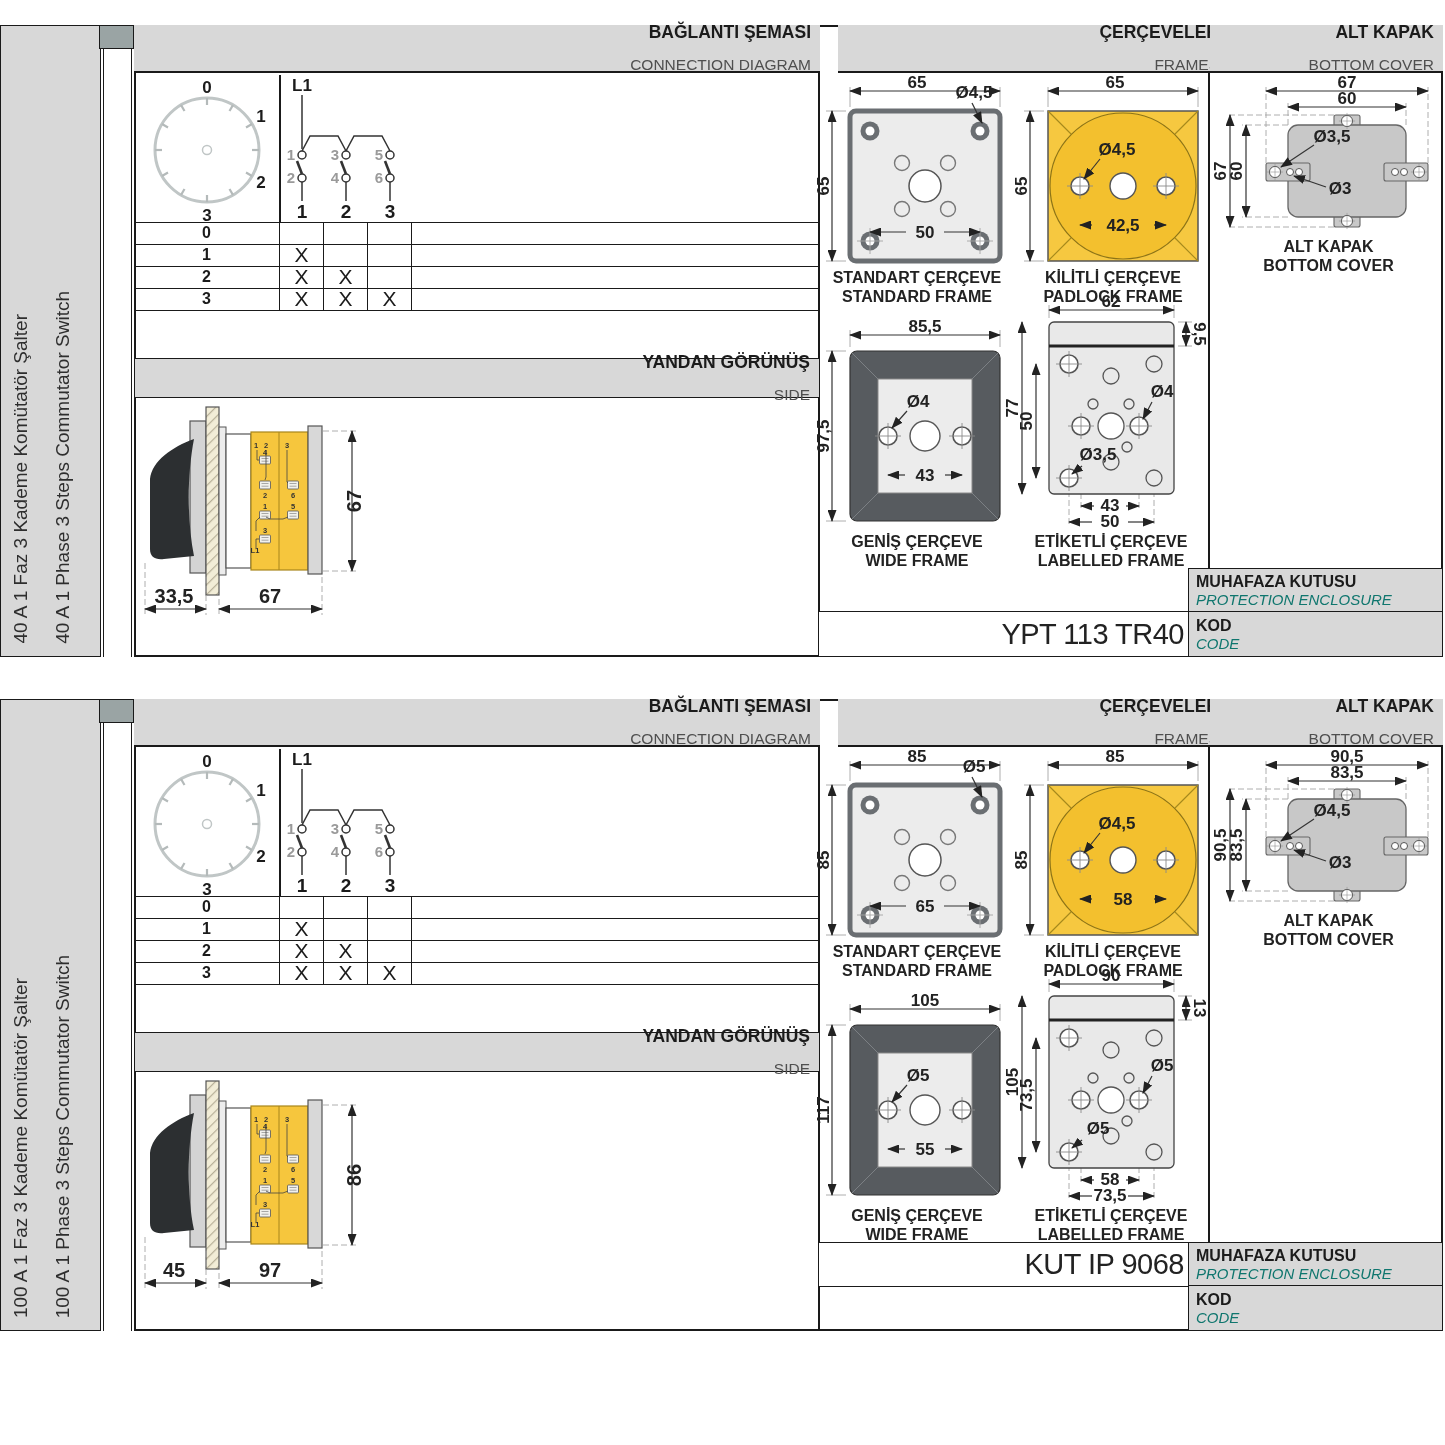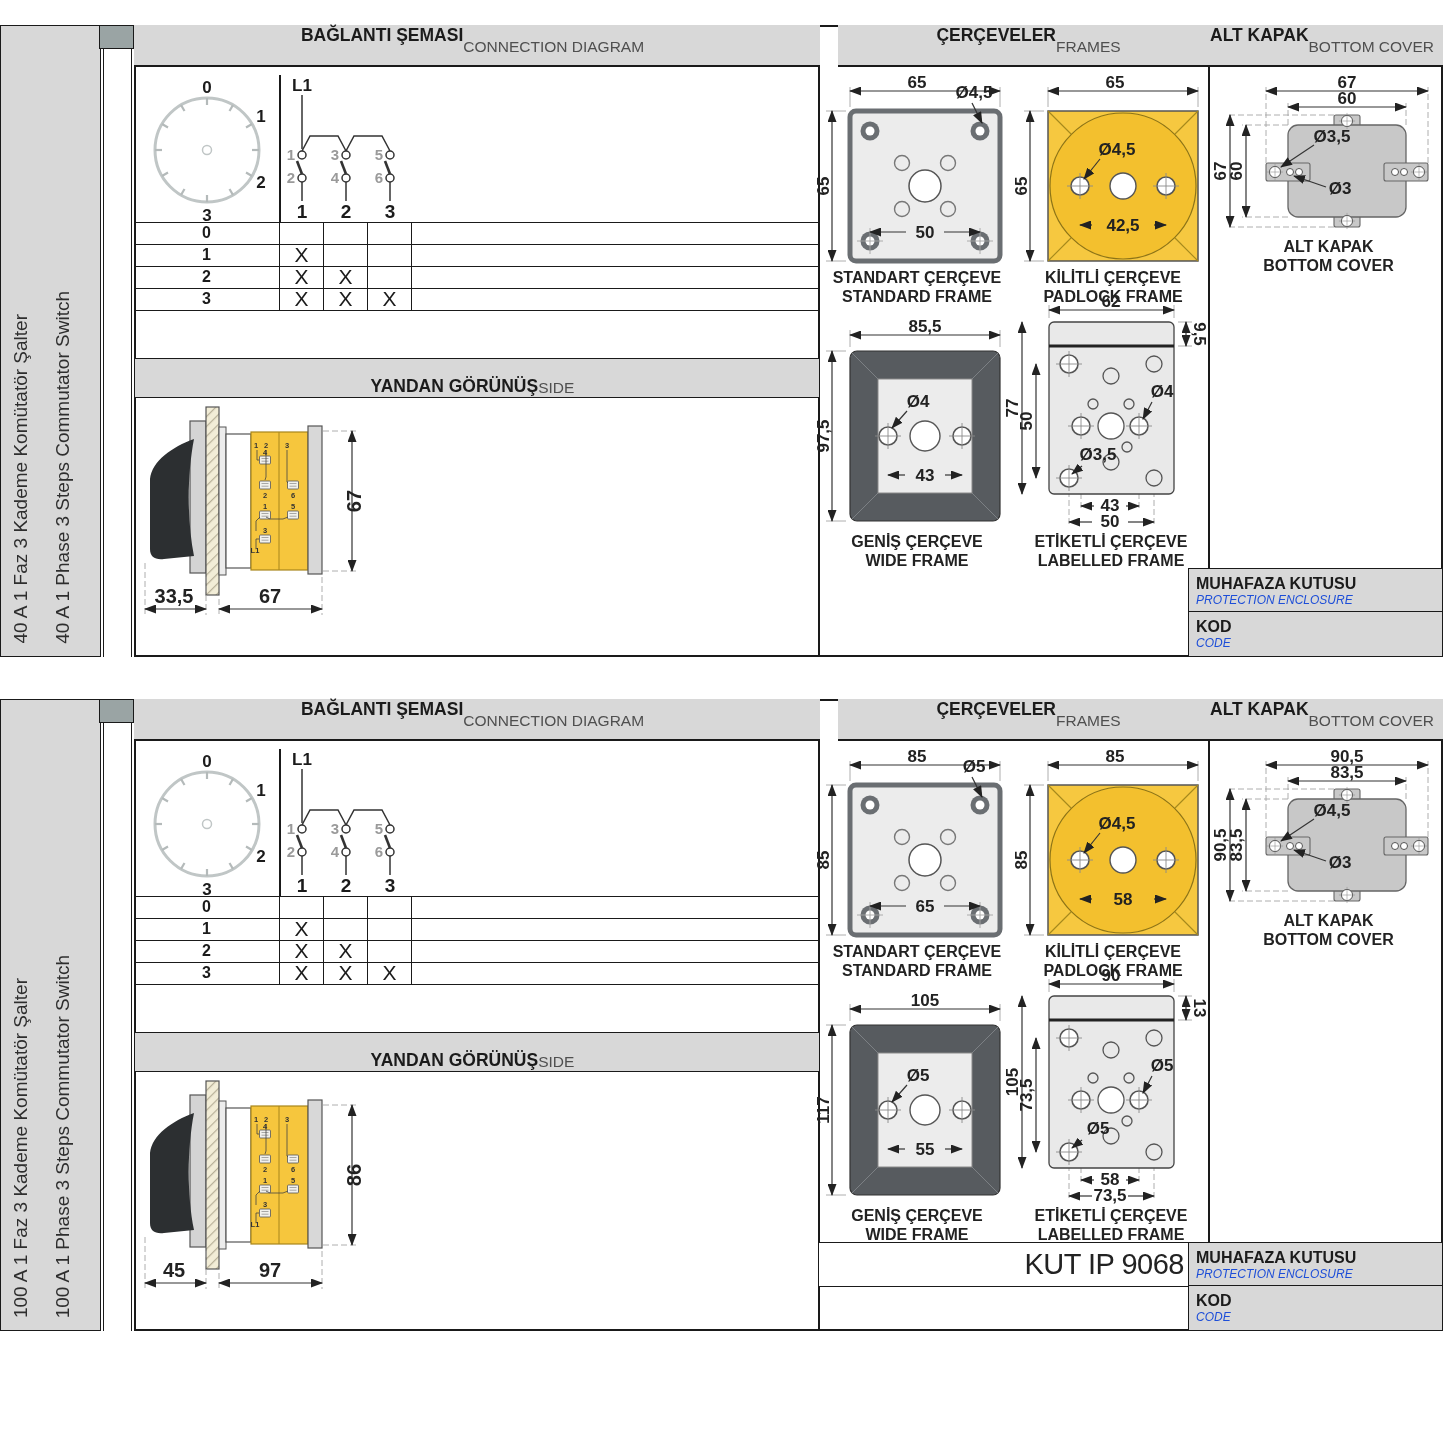--- a/index.html
+++ b/index.html
@@ -8,47 +8,47 @@
 .panel{position:relative;width:1443px;height:632px;margin-bottom:42px}
 .abs{position:absolute}
 .sidebar{left:0;top:0;width:101px;height:632px;background:#d8d8d8;border:1.8px solid #1a1a1a}
 .vtext{position:absolute;bottom:12px;writing-mode:vertical-rl;transform:rotate(180deg);font-size:19px;color:#2e2e2e;white-space:nowrap}
 .vt1{left:9px}.vt2{left:51px}
 .strip{left:103px;top:0;width:29px;height:632px;background:#fff;border-left:1.8px solid #1a1a1a;border-right:1.8px solid #1a1a1a}
 .tab{left:99px;top:0;width:35px;height:24px;background:#9aa4a4;border:1.8px solid #1a1a1a}
 .main{left:134px;top:0;width:1309px;height:632px;border:2px solid #1a1a1a;background:#fff}
 .vdiv1{left:818px;top:0;width:2px;height:632px;background:#1a1a1a}
 .vdiv2{left:1208px;top:0;width:2px;height:543px;background:#1a1a1a}
-.hdr{top:0;height:42px;background:#d8d8d8;border-bottom:2px solid #1a1a1a;display:flex;flex-direction:row;justify-content:center;align-items:flex-start;padding-right:9px}
+.hdr{top:0;height:48px;background:#d8d8d8;border-bottom:2px solid #1a1a1a;display:flex;flex-direction:column;justify-content:center;align-items:flex-end;padding-right:9px}
 .hdr-conn{left:134px;width:686px}
 .hdr-frames{left:838px;width:390px}
 .hdr-cover{left:1210px;width:233px}
 .h-tr{font-weight:700;font-size:17.5px}
 .h-en{font-size:15.5px;color:#4f4f4f;margin-top:13px}
 .italic{}
 .dialbox{left:134px;top:50px;width:146px;height:147px}
 .schembox{left:280px;top:50px;width:538px;height:147px}
 .celldiv{left:279px;top:50px;width:2px;height:147px;background:#1a1a1a}
 .ctable{left:134px;top:197px;width:684px;border-top:1.9px solid #1a1a1a}
 .crow{display:flex;height:22px;border-bottom:1.9px solid #1a1a1a}
 .crow .lab{width:146px;border-right:1.9px solid #1a1a1a;text-align:center;font-weight:700;font-size:16px;line-height:20px}
 .crow .cc{width:44px;border-right:1.9px solid #1a1a1a;text-align:center;font-size:21px;line-height:19px}
 .crow .fill{flex:1}
-.sideband{left:134px;top:333px;width:686px;height:40px;background:#d8d8d8;border:1.9px solid #1a1a1a;display:flex;justify-content:center;align-items:flex-end;padding-right:9px}
+.sideband{left:134px;top:333px;width:686px;height:40px;background:#d8d8d8;border:1.9px solid #1a1a1a;display:flex;flex-direction:column;justify-content:center;align-items:flex-end;padding-right:9px}
 .sidesvg{left:140px;top:378px}
 .flabel{position:absolute;text-align:center;font-weight:700;font-size:16px;color:#222;line-height:1.2}
 .flabel span{display:block}
 .codecell{background:#fff;display:flex;align-items:center;justify-content:flex-end;font-size:29px;color:#222;padding-right:5px;border:1.9px solid #1a1a1a;letter-spacing:-0.5px}
 .cc1{left:818px;top:543px;width:372px;height:45px}
 .cc2{left:818px;top:586px;width:372px;height:46px}
 .lblcell{background:#d8d8d8;border:1.9px solid #1a1a1a;display:flex;flex-direction:column;justify-content:center;padding-left:7px}
 .lc1{left:1188px;top:543px;width:255px;height:45px}
 .lc2{left:1188px;top:586px;width:255px;height:46px}
 .lbl-tr{font-weight:700;font-size:16px}
-.lbl-en{font-style:italic;font-size:12px;color:#1d4ed8}
+.lbl-en{font-style:italic;font-size:15px;color:#0f766e}
 svg{overflow:visible}
 svg text{font-family:"Liberation Sans",sans-serif}
 text.ft{font-weight:700;font-size:17px;fill:#222}
 text.fs{font-weight:700;font-size:20px;fill:#222}
 text.dt{font-weight:700;font-size:17px;fill:#1b1b1b}
 text.pn{font-weight:700;font-size:19px;fill:#1b1b1b}
 text.gn{font-weight:700;font-size:15px;fill:#9a9a9a}
 text.sm{font-weight:700;font-size:7.5px;fill:#333}
 .dl{stroke:#333;stroke-width:1.2;fill:none}
 .ol{stroke:#333;stroke-width:1.5;fill:none}
@@ -477,20 +477,21 @@
   </svg>
   <div class="flabel" style="left:1216px;top:212px;width:225px">
     <span>ALT KAPAK</span>
     <span>BOTTOM COVER</span>
   </div>
 
   <div class="abs lblcell lc1">
     <div class="lbl-tr">MUHAFAZA KUTUSU</div>
     <div class="lbl-en">PROTECTION ENCLOSURE</div>
   </div>
+  <div class="abs codecell cc2">YPT 113 TR40</div>
   <div class="abs lblcell lc2">
     <div class="lbl-tr">KOD</div>
     <div class="lbl-en">CODE</div>
   </div>
 
 </section>
 
 <section class="panel">
 
   <div class="abs sidebar">

